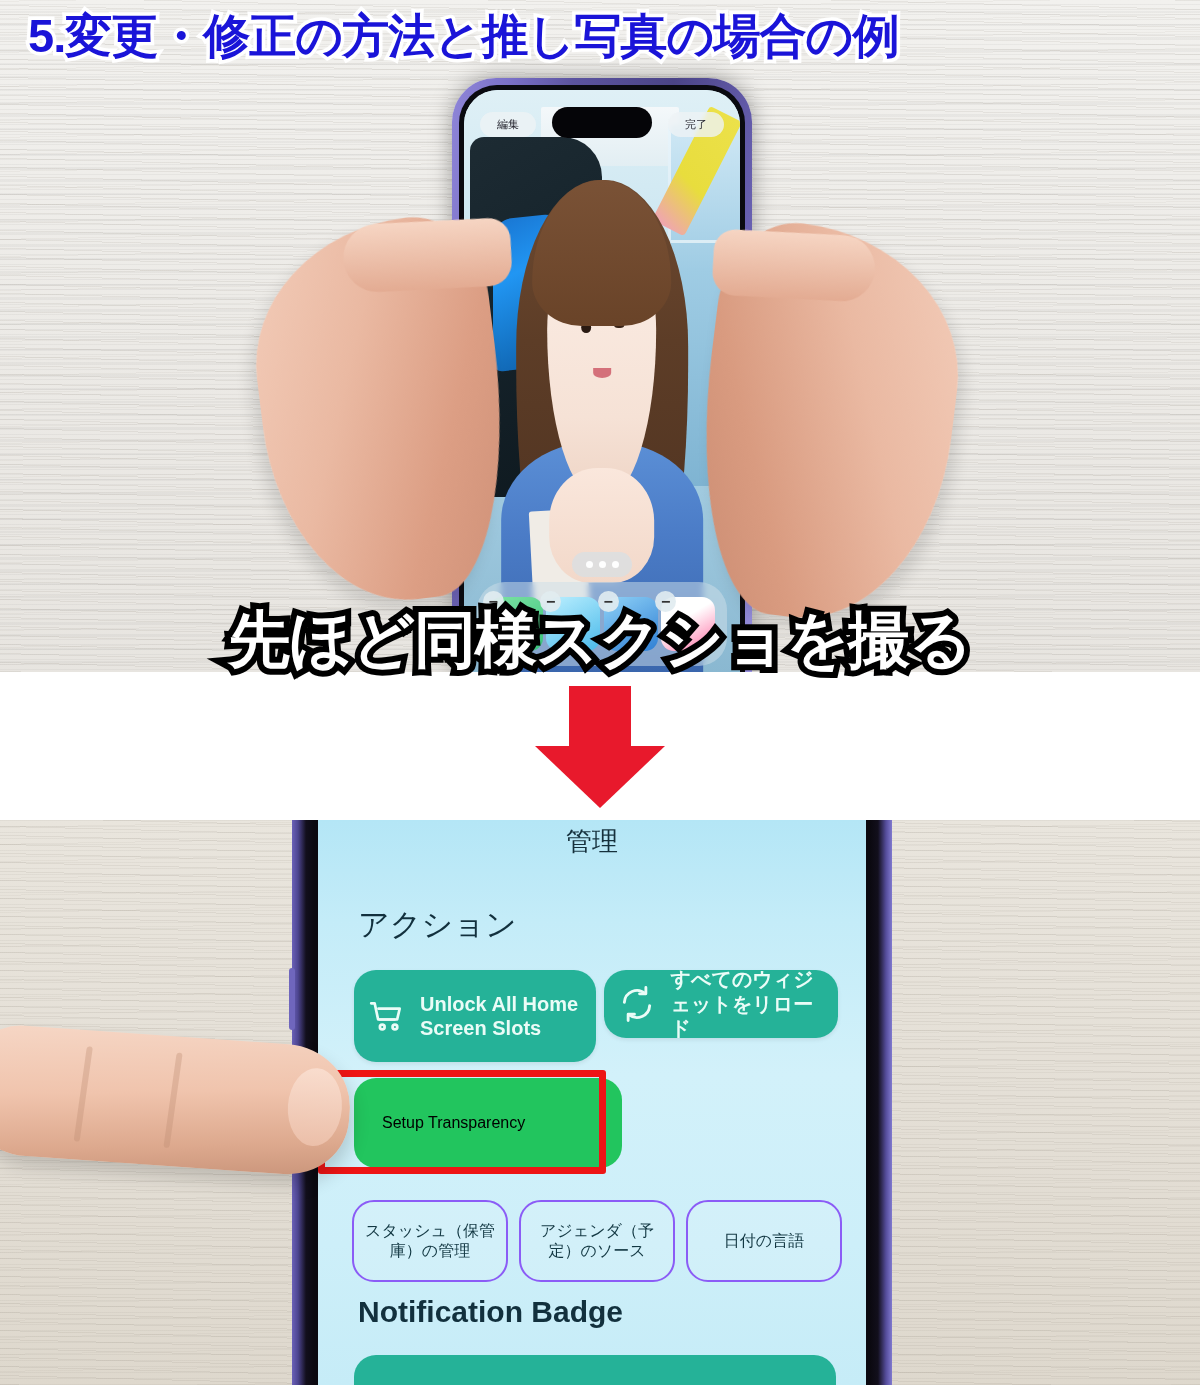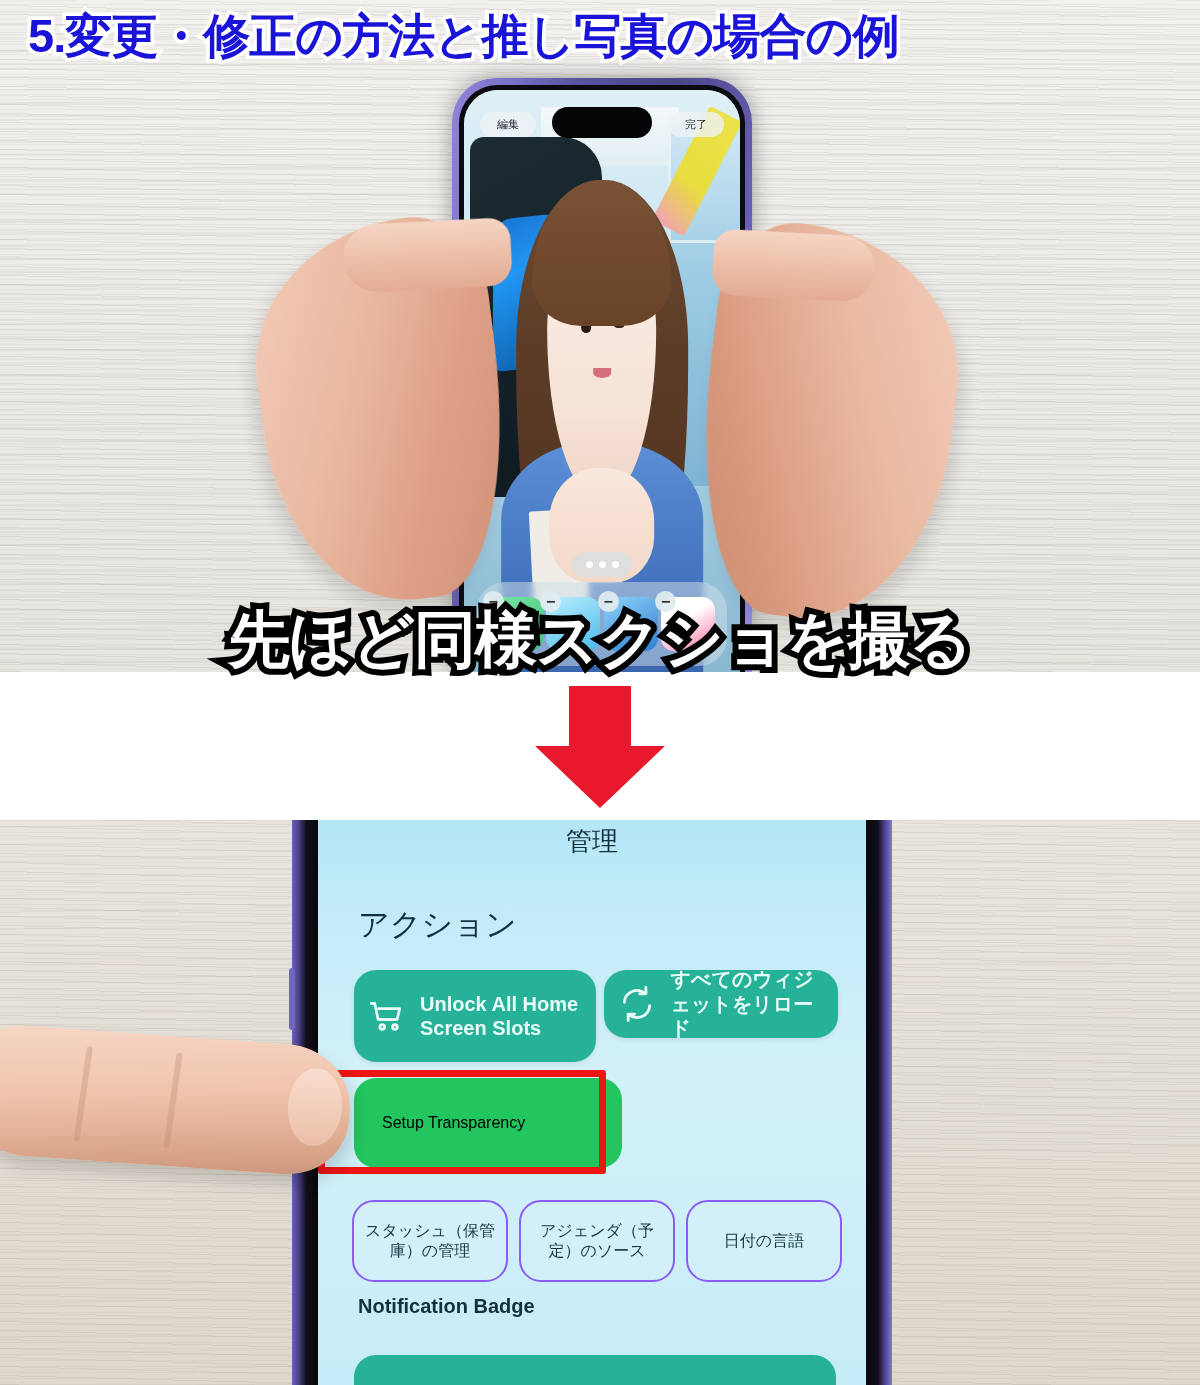--- a/index.html
+++ b/index.html
@@ -254,21 +254,21 @@
     background:linear-gradient(180deg,#b4e6f6 0%, #c4ecf8 18%, #d2f1fa 45%, #cdeff9 75%, #c6ecf7 100%);
   }
   .nav-title {
     position:absolute; left:0; right:0; top:4px; text-align:center;
     font-size:26px; color:#15303c; font-weight:500;
   }
   .sec-head {
     position:absolute; left:40px; font-size:31px; color:#12303d; font-weight:400;
   }
   .sec-action { top:84px; }
-  .sec-badge { top:475px; font-size:20px; font-weight:bold; }
+  .sec-badge { top:475px; font-size:30px; font-weight:bold; }
 
   .btn-row {
     position:absolute; left:36px; right:28px; display:flex; gap:8px;
   }
   .row1 { top:150px; }
   .btn-solid {
     background:#25b298; border-radius:22px; display:flex; align-items:center;
     padding:14px 14px; gap:14px; box-shadow:0 2px 4px rgba(0,0,0,.08);
   }
   .btn-solid .lbl { color:#eafcf7; font-size:20px; font-weight:bold; line-height:1.22; }

